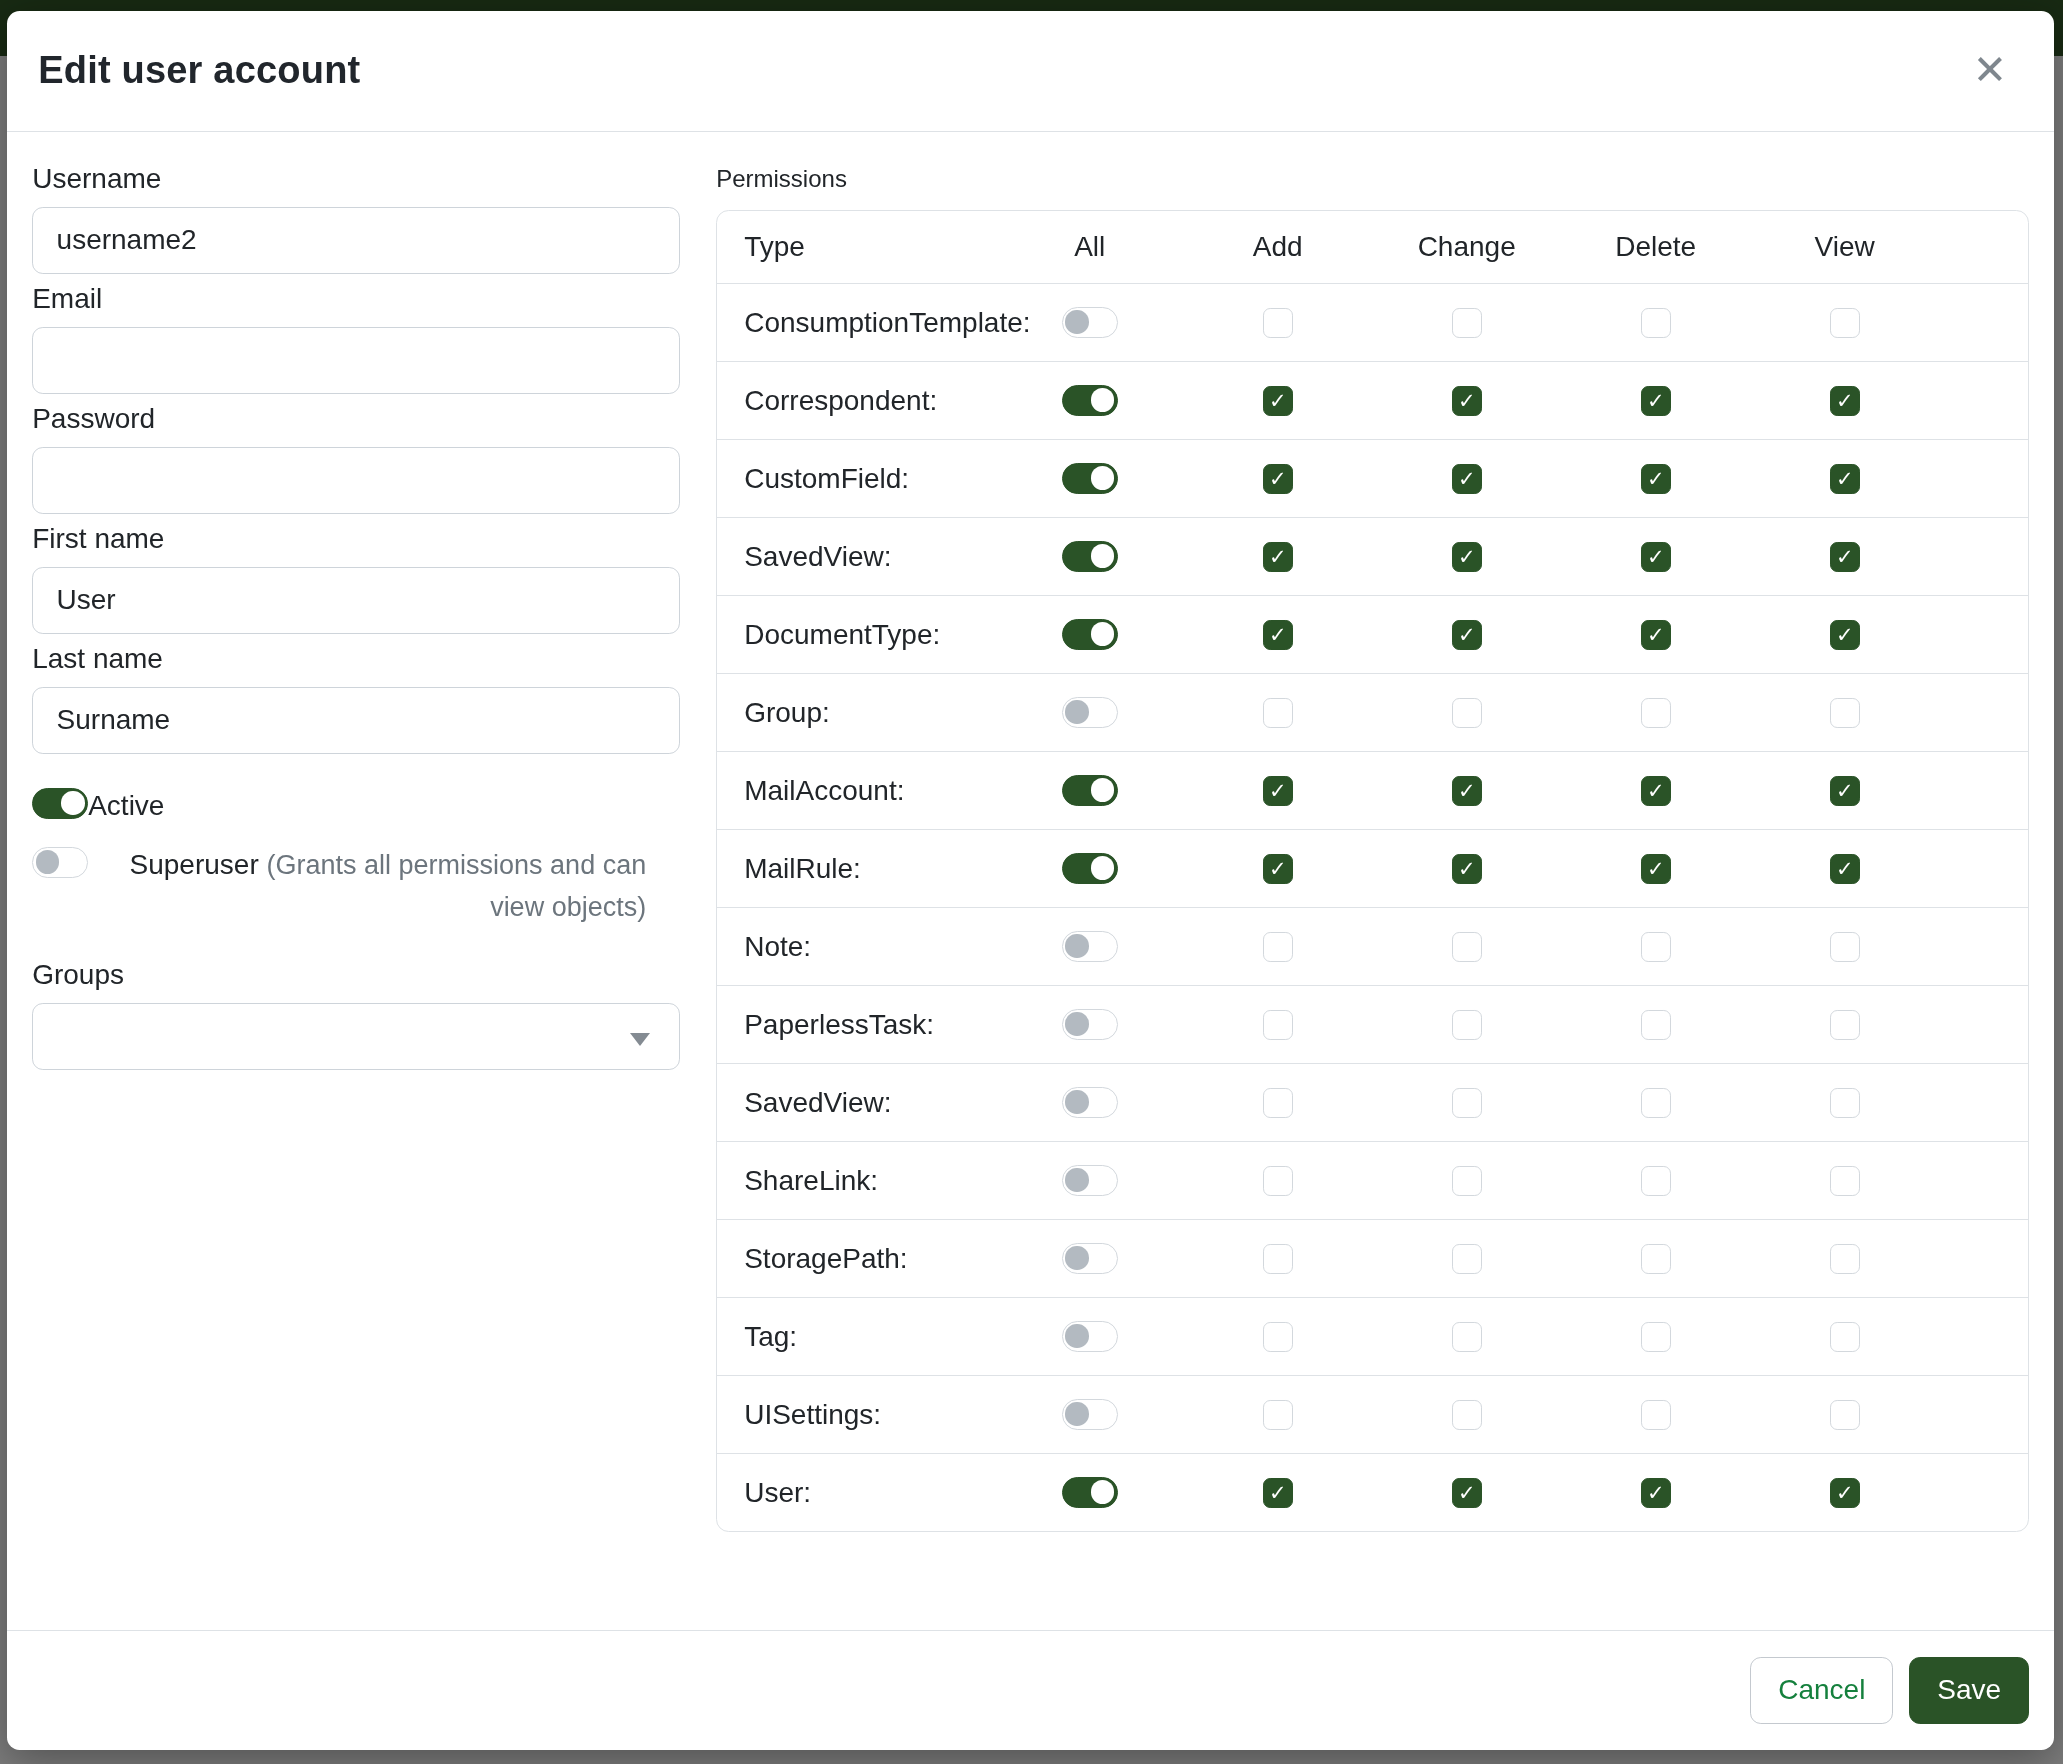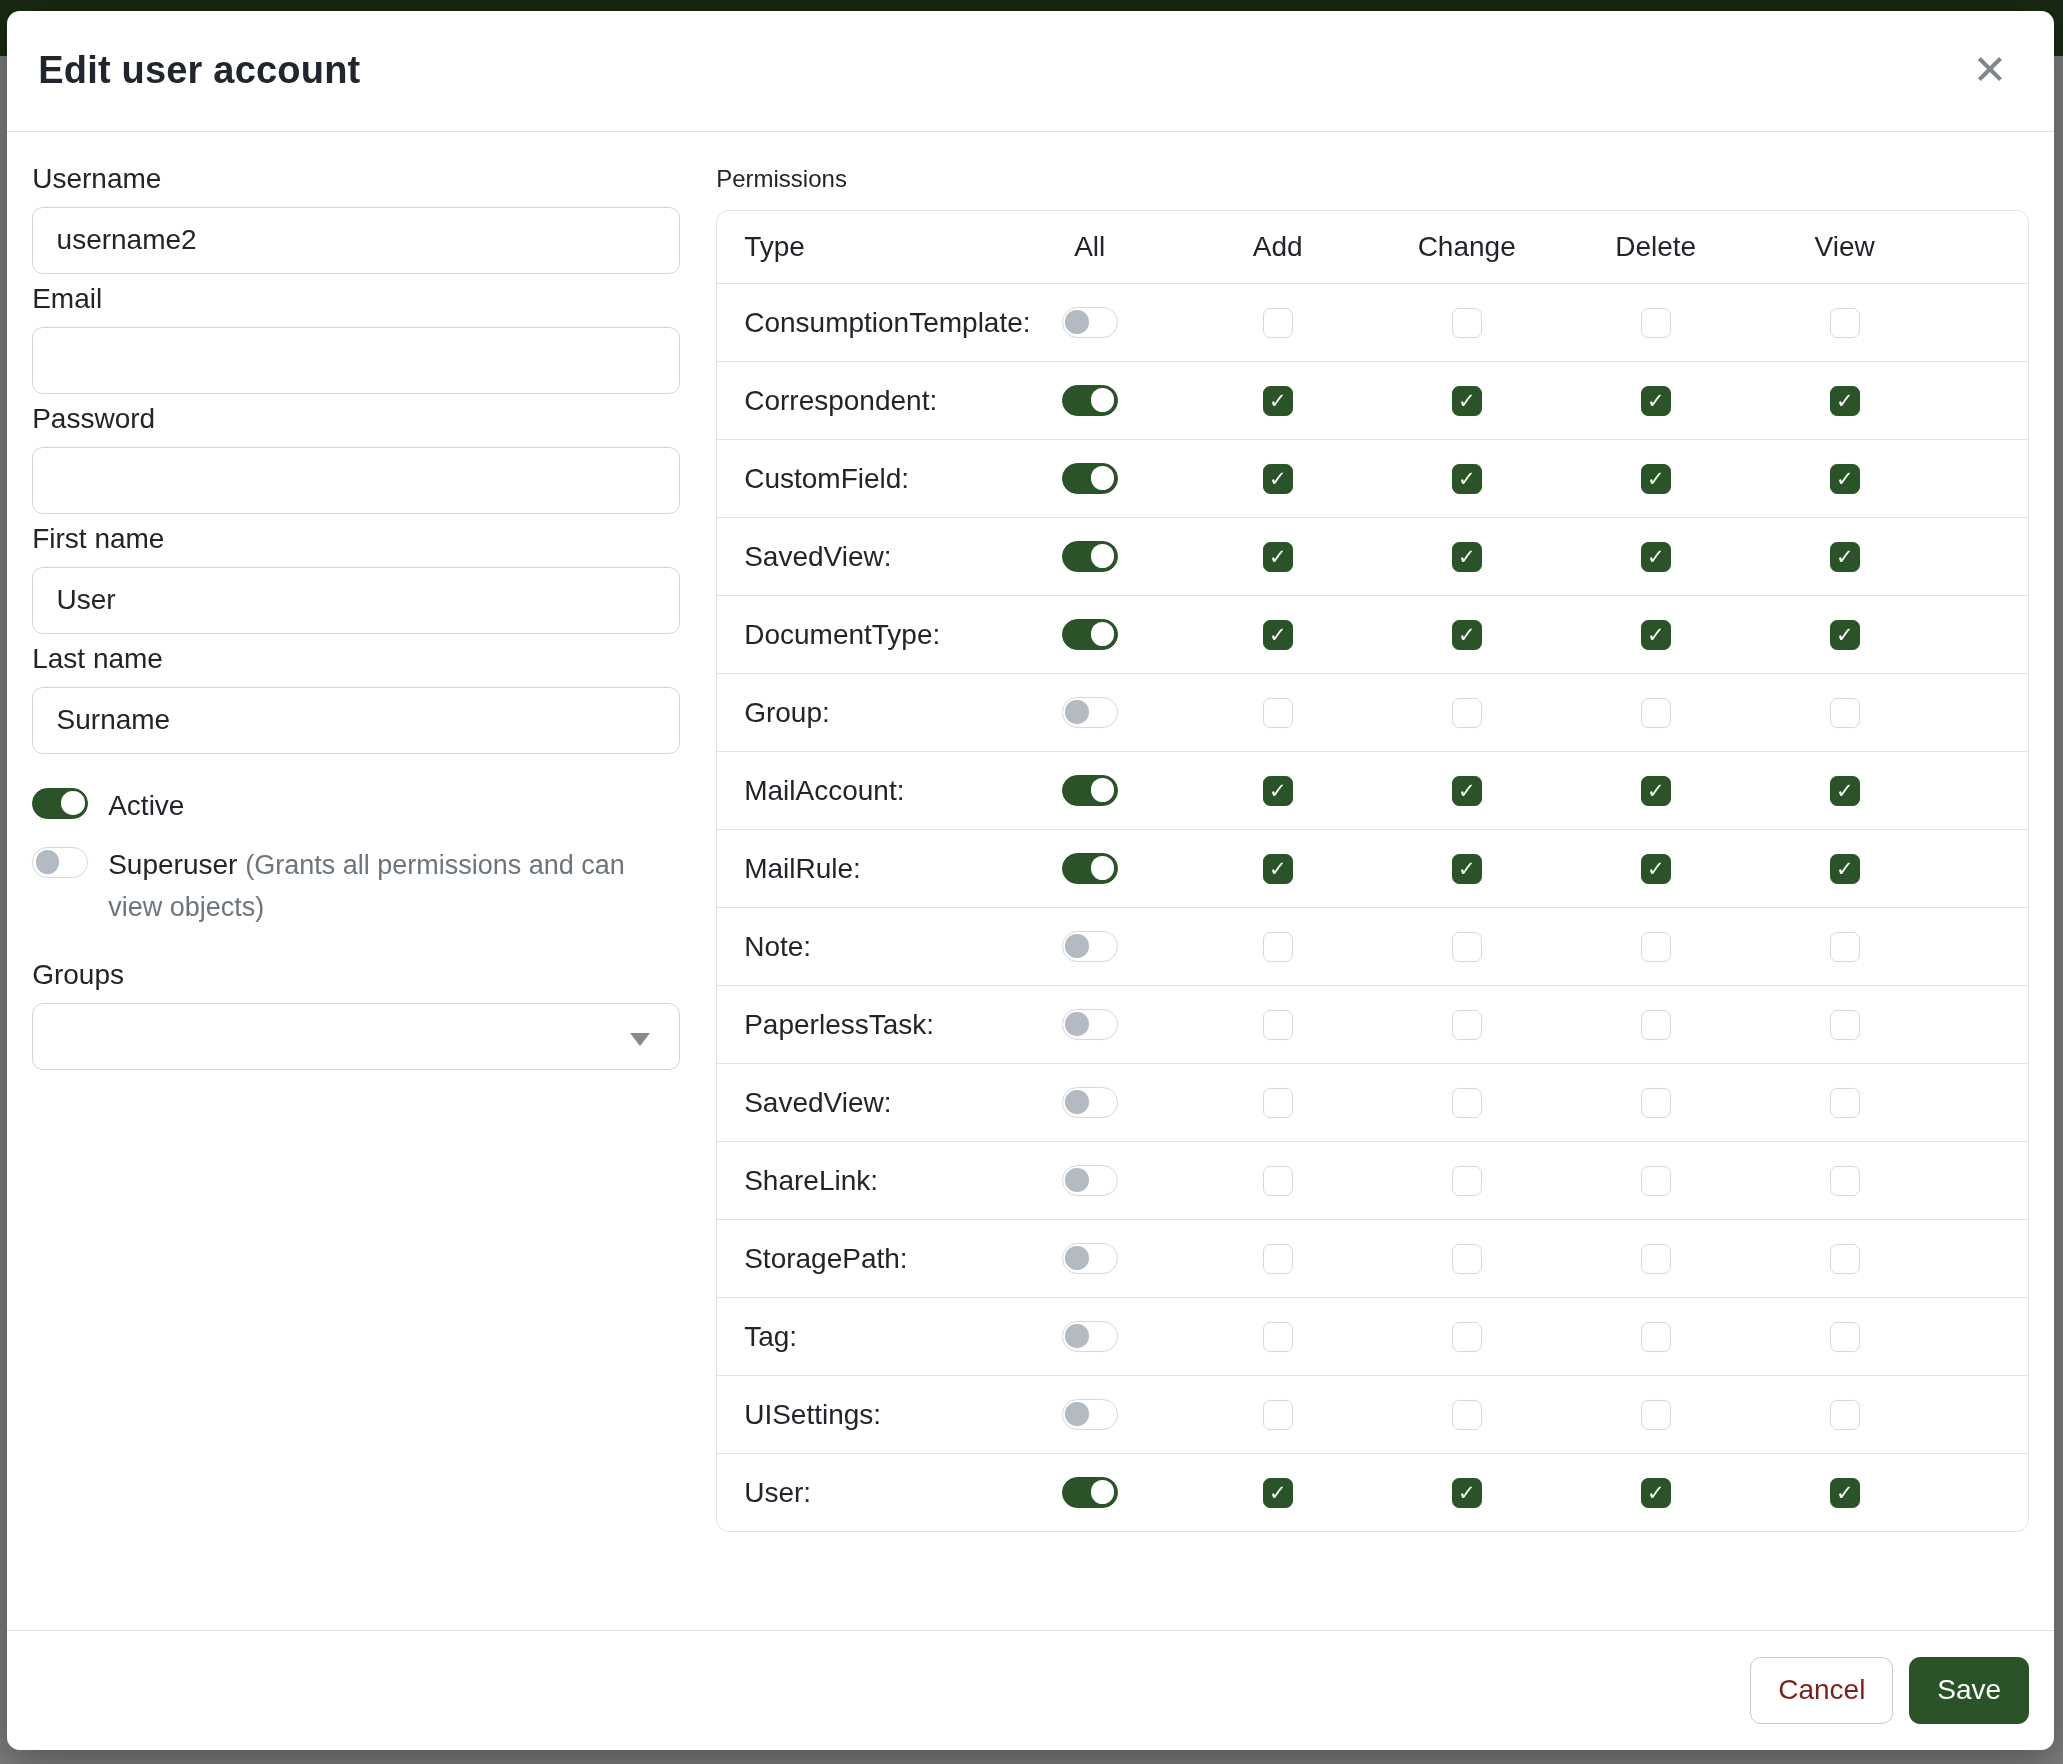--- a/index.html
+++ b/index.html
@@ -44,21 +44,21 @@
     border:1.8px solid #d3d8dd;background:#fff;position:relative;flex:0 0 56px;cursor:pointer;
   }
   .switch .knob{
     position:absolute;top:1.8px;left:2.7px;width:23.4px;height:23.4px;border-radius:50%;background:#b3bac1;
   }
   .switch.on{background:#2a5327;border-color:#2a5327;}
   .switch.on .knob{left:auto;right:2.7px;background:#ffffff;}
 
   .toggle-row{display:flex;align-items:flex-start;margin-top:23.4px;}
   .toggle-row .switch{margin-top:3.6px;}
-  .toggle-row .t-label{margin-left:20px;font-size:28px;line-height:41px;color:#212529;max-width:558px;}
+  .toggle-row .t-label{margin-left:0;font-size:28px;line-height:41px;color:#212529;max-width:558px;text-align:right;}
   .muted{color:#6c757d;font-size:27px;}
 
   .groups-block{margin-top:27px;}
   .groups-block .g-label{display:block;font-size:28px;line-height:39px;margin-bottom:9px;}
   .select-box{
     position:relative;width:100%;height:67px;box-sizing:border-box;
     border:1.8px solid #ced4da;border-radius:10.8px;background:#fff;cursor:pointer;
   }
   .caret{
     position:absolute;right:29px;top:29px;width:0;height:0;
@@ -90,21 +90,21 @@
 
   
   .modal-footer{
     flex:0 0 120px;border-top:1.8px solid #dee2e6;display:flex;align-items:center;
     justify-content:flex-end;gap:16px;padding:0 25px;box-sizing:border-box;
   }
   .btn{
     height:67px;border-radius:10.8px;font-size:28px;padding:0 27px;cursor:pointer;
     font-family:"Liberation Sans","DejaVu Sans",sans-serif;
   }
-  .btn-cancel{background:#fff;border:1.8px solid #c4c9cf;color:#7f1d1d;}
+  .btn-cancel{background:#fff;border:1.8px solid #c4c9cf;color:#15803d;}
   .btn-save{background:#2a5327;border:1.8px solid #2a5327;color:#fff;}
 </style>
 </head>
 <body>
 
 <div class="backdrop-nav"></div>
 
 <div class="modal">
 
   <div class="modal-header">

